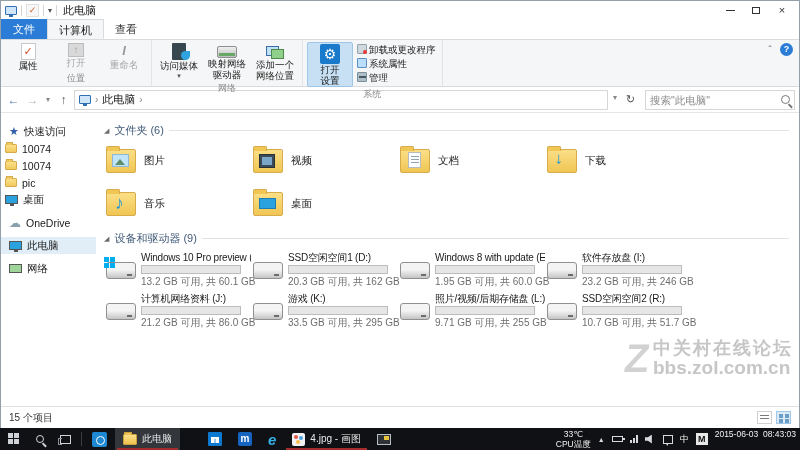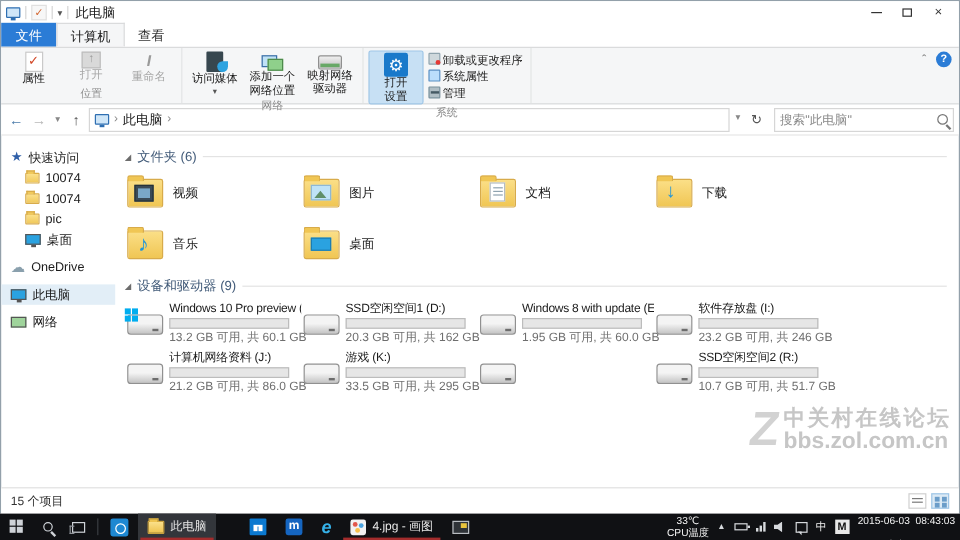--- a/index.html
+++ b/index.html
@@ -72,21 +72,21 @@
   .search-field{width:150px;height:20px;border:1px solid #d6d6d6;display:flex;align-items:center;padding:0 4px;background:#fff;margin-left:4px;}
   .search-field input{border:none;outline:none;flex:1;font-size:10.5px;font-family:inherit;color:#333;min-width:0;}
   .search-field input::placeholder{color:#8a8a8a;}
   .mag{width:9px;height:9px;border:1.5px solid #777;border-radius:50%;position:relative;flex:0 0 auto;}
   .mag:after{content:"";position:absolute;right:-4px;bottom:-3px;width:5px;height:1.5px;background:#777;transform:rotate(45deg);}
 
   
   .main{flex:1;display:flex;position:relative;overflow:hidden;}
   .sidebar{width:95px;flex:0 0 auto;padding-top:10px;}
   .side-item{display:flex;align-items:center;gap:5px;height:17px;padding-left:8px;white-space:nowrap;font-size:10.5px;color:#1a1a1a;}
-  .side-item.child{padding-left:20px;}
+  .side-item.child{padding-left:4px;}
   .side-item.sel{background:#e2eef7;}
   .side-item.gap{margin-top:6px;}
   .si{flex:0 0 auto;}
   .si-star{color:#2f5fa8;font-size:11px;line-height:11px;}
   .si-folder{width:12px;height:9px;background:linear-gradient(#fbe08a,#f0c95c);border:1px solid #d8ab4a;border-radius:1px;position:relative;}
   .si-folder:before{content:"";position:absolute;left:0;top:-3px;width:5px;height:2px;background:#f0c95c;border:1px solid #d8ab4a;border-bottom:none;}
   .si-mon{width:13px;height:9px;border:1px solid #555;background:#2aa2e0;position:relative;}
   .si-mon:after{content:"";position:absolute;left:4px;bottom:-3px;width:4px;height:2px;background:#555;}
   .si-cloud{color:#8aa0ad;font-size:12px;line-height:10px;}
   .si-net{width:13px;height:9px;border:1px solid #555;background:#9fd49b;position:relative;}
@@ -238,28 +238,28 @@
     </div>
 
     <div class="rgroup">
       <div class="rbuttons">
         <div class="rbig">
           <span class="ic-media"></span>
           <span class="lbl">访问媒体</span>
           <span class="drop-mini">▾</span>
         </div>
         <div class="rbig">
+          <span class="ic-mapdrv"></span>
+          <span class="lbl">映射网络</span>
+          <span class="lbl">驱动器</span>
+        </div>
+        <div class="rbig">
           <span class="ic-addnet"></span>
           <span class="lbl">添加一个</span>
           <span class="lbl">网络位置</span>
-        </div>
-        <div class="rbig">
-          <span class="ic-mapdrv"></span>
-          <span class="lbl">映射网络</span>
-          <span class="lbl">驱动器</span>
         </div>
       </div>
       <div class="rglabel">网络</div>
     </div>
 
     <div class="rgroup">
       <div class="rbuttons">
         <div class="rbig hl">
           <span class="ic-settings">⚙</span>
           <span class="lbl">打开</span>
@@ -350,30 +350,30 @@
       <div class="group-hdr">
         <span class="exp">◢</span>
         <span class="txt">文件夹 (6)</span>
         <span class="rule"></span>
       </div>
 
       <div class="tile-grid folder-grid">
         <div class="ftile">
           <span class="folder-ic">
               <span class="back"></span>
-              <span class="ov ov-film"></span>
-            </span>
-          <span class="name">视频</span>
+              <span class="ov ov-pic"></span>
+            </span>
+          <span class="name">图片</span>
         </div>
         <div class="ftile">
           <span class="folder-ic">
               <span class="back"></span>
-              <span class="ov ov-pic"></span>
-            </span>
-          <span class="name">图片</span>
+              <span class="ov ov-film"></span>
+            </span>
+          <span class="name">视频</span>
         </div>
         <div class="ftile">
           <span class="folder-ic">
               <span class="back"></span>
               <span class="ov ov-doc"></span>
             </span>
           <span class="name">文档</span>
         </div>
         <div class="ftile">
           <span class="folder-ic">
@@ -455,20 +455,25 @@
         <div class="drive-tile">
           <span class="drive-ic"></span>
           <span class="drive-info">
             <span class="drive-name">游戏 (K:)</span>
             <span class="cap-track"><span class="cap-fill" style="width: 89%; background: rgb(38, 160, 218);"></span></span>
             <span class="drive-size">33.5 GB 可用, 共 295 GB</span>
           </span>
         </div>
         <div class="drive-tile">
           <span class="drive-ic"></span>
+          <span class="drive-info">
+            <span class="drive-name">照片/视频/后期存储盘 (L:)</span>
+            <span class="cap-track"><span class="cap-fill" style="width: 96%; background: rgb(211, 58, 46);"></span></span>
+            <span class="drive-size">9.71 GB 可用, 共 255 GB</span>
+          </span>
         </div>
         <div class="drive-tile">
           <span class="drive-ic"></span>
           <span class="drive-info">
             <span class="drive-name">SSD空闲空间2 (R:)</span>
             <span class="cap-track"><span class="cap-fill" style="width: 79%; background: rgb(38, 160, 218);"></span></span>
             <span class="drive-size">10.7 GB 可用, 共 51.7 GB</span>
           </span>
         </div>
       </div>

